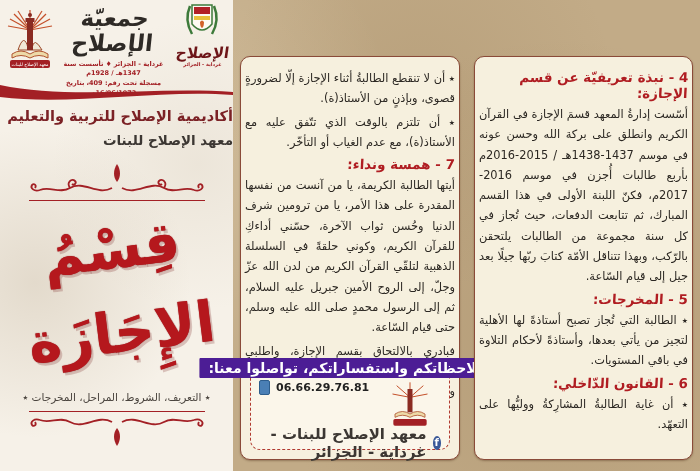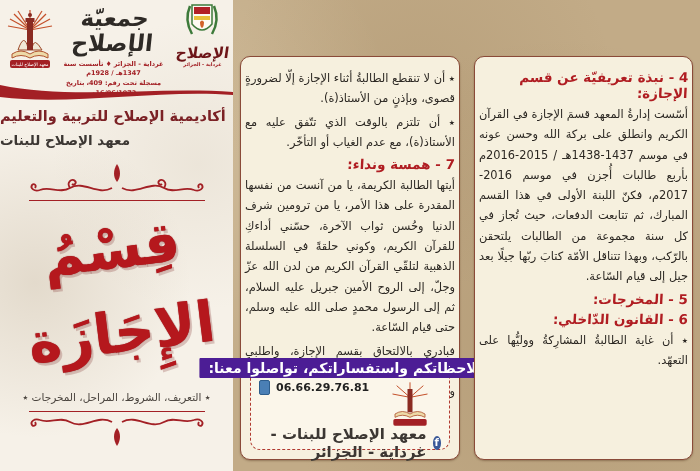--- a/index.html
+++ b/index.html
@@ -25,21 +25,21 @@
   .hdr{position:relative;height:86px;}
   .hdr-center{position:absolute;left:56px;right:62px;top:4px;text-align:center;direction:rtl;}
   .assoc-name{font-size:23px;font-weight:bold;color:#2e2a26;letter-spacing:1px;
     transform:skewX(-6deg);line-height:1.1;margin-top:2px;}
   .assoc-sub{font-size:6.5px;color:#a32025;line-height:1.5;margin-top:3px;font-weight:bold;}
   .logo-left{position:absolute;left:4px;top:6px;}
   .logo-right{position:absolute;right:4px;top:2px;text-align:center;}
   .crest-cal{font-size:15px;font-weight:bold;color:#6d1518;transform:skewX(-8deg);line-height:1;}
   .crest-cap{font-size:5px;color:#a32025;font-weight:bold;}
   .swoosh{position:absolute;left:0;top:84px;width:233px;height:18px;}
-  .academy{margin-top:22px;text-align:left;direction:rtl;}
+  .academy{margin-top:22px;text-align:right;direction:rtl;}
   .academy-1{font-size:14.5px;font-weight:bold;color:#7b2125;}
   .academy-2{font-size:13.5px;font-weight:bold;color:#3c3733;margin-top:8px;}
   .orn{display:block;margin:0 auto;}
   .orn-wrap-top{margin-top:14px;text-align:center;}
   .rule{width:176px;border:0;border-top:1.6px solid #a32025;margin:2px auto 0;}
   .main-title{
     margin-top:6px;text-align:center;direction:rtl;
     font-size:56px;font-weight:bold;color:#b5181d;
     transform:rotate(-7deg);line-height:1.5;
     text-shadow:2px 3px 0 rgba(110,20,20,.22), 0 0 1px #8c1216;
@@ -218,19 +218,20 @@
         </div>
       </div>
     </div>
   </div>
 
   <div class="col col-right">
     <div class="card">
       <div class="red-head">4 - نبذة تعريفيّة عن قسم الإجازة:</div>
       <p>أسّست إدارةُ المعهد قسمَ الإجازة في القرآن الكريم وانطلق على بركة الله وحسن عونه في موسم 1437-1438هـ / 2015-2016م بأربع طالبات أُجزن في موسم 2016-2017م، فكنّ اللبنة الأولى في هذا القسم المبارك، ثم تتابعت الدفعات، حيث تُجاز في كل سنة مجموعة من الطالبات يلتحقن بالرّكب، وبهذا تتناقل الأمّة كتابَ ربّها جيلًا بعد جيل إلى قيام السّاعة.</p>
       <div class="red-head">5 - المخرجات:</div>
+      <p>٭ الطالبة التي تُجاز تصبح أستاذةً لها الأهلية لتجيز من يأتي بعدها، وأستاذةً لأحكام التلاوة في باقي المستويات.</p>
       <div class="red-head">6 - القانون الدّاخلي:</div>
       <p>٭ أن غاية الطالبةُ المشارِكةُ ووليُّها على التعهّد.</p>
 
     </div>
   </div>
 
 </div>
 
 </body></html>

